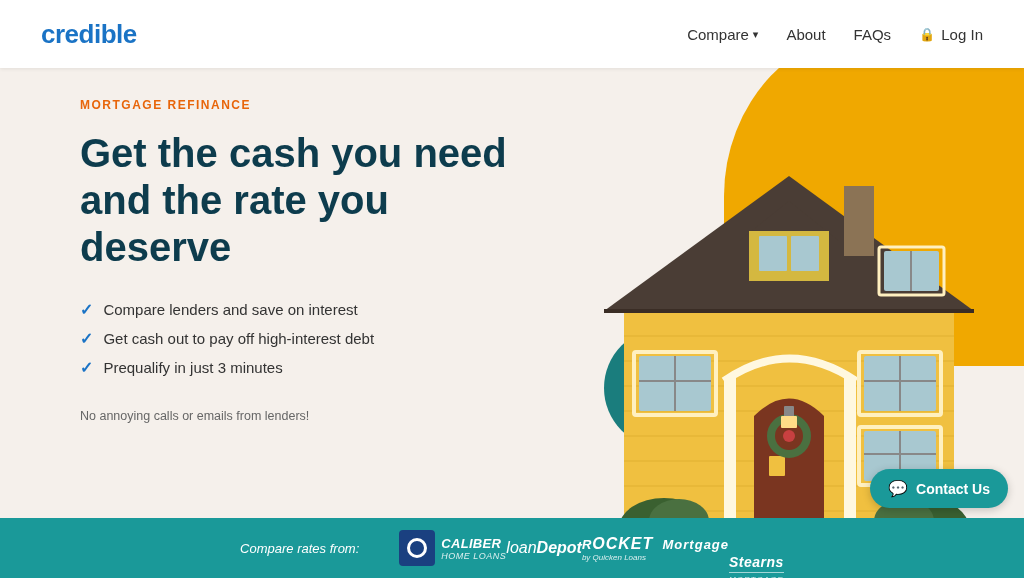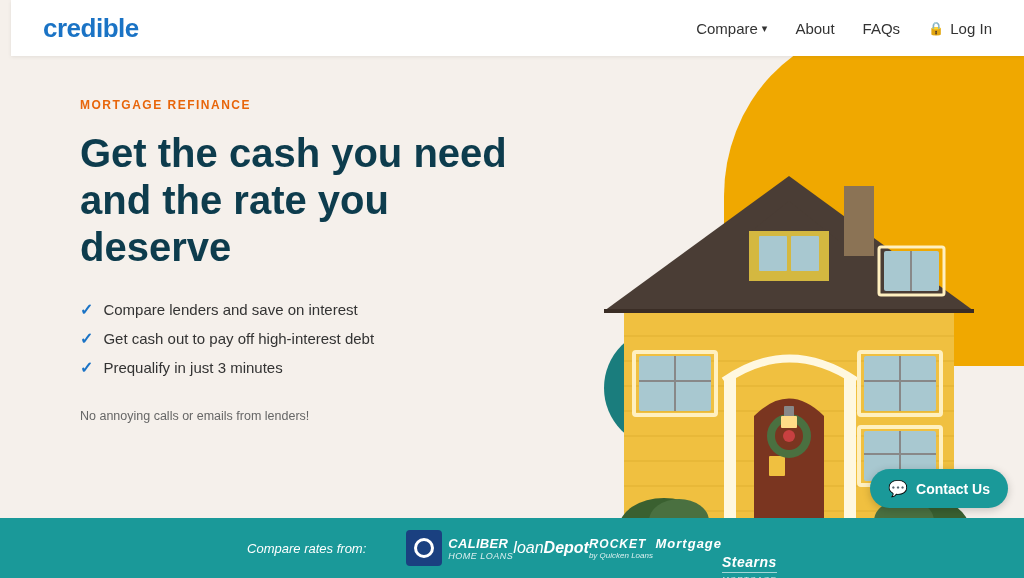--- a/index.html
+++ b/index.html
@@ -1,22 +1,22 @@
 <!DOCTYPE html>
 <html><head>
   <meta charset="utf-8">
   <style>
     * { margin: 0; padding: 0; box-sizing: border-box; }
     body { font-family: -apple-system, BlinkMacSystemFont, 'Segoe UI', sans-serif; width: 1024px; height: 578px; overflow: hidden; background: #f5f0eb; }
 
     
     nav {
-      position: absolute; top: 0; left: 11px; right: 0; height: 56px;
+      position: absolute; top: 0; left: 0; right: 0; height: 68px;
       background: #fff; display: flex; align-items: center; justify-content: space-between;
-      padding: 0 32px; box-shadow: 0 1px 4px rgba(0,0,0,0.08); z-index: 10;
+      padding: 0 41px; box-shadow: 0 1px 4px rgba(0,0,0,0.08); z-index: 10;
     }
     .logo { font-size: 26px; font-weight: 700; color: #1a73c5; letter-spacing: -0.5px; }
     .nav-links { display: flex; align-items: center; gap: 28px; }
     .nav-link { font-size: 15px; color: #333; text-decoration: none; cursor: pointer; display: flex; align-items: center; gap: 4px; }
     .nav-link-compare::after { content: '▾'; font-size: 11px; }
     .nav-login { display: flex; align-items: center; gap: 6px; }
     .lock-icon { font-size: 13px; }
 
     
     .main { position: absolute; top: 56px; left: 0; right: 0; bottom: 60px; background: #f5f0eb; overflow: hidden; }
@@ -76,21 +76,21 @@
     .compare-text { font-size: 13px; color: #fff; white-space: nowrap; }
     .lender-logos { display: flex; align-items: center; }
     .lender-logo { display: flex; align-items: center; gap: 6px; }
     .lender-name { font-size: 13px; font-weight: 700; color: #fff; letter-spacing: 0.3px; }
     .lender-sub { font-size: 9px; color: rgba(255,255,255,0.85); letter-spacing: 0.5px; text-transform: uppercase; }
     .caliber-box { text-align: left; }
     .loandepot-logo { font-size: 16px; color: #fff; font-weight: 300; }
     .loandepot-logo b { font-weight: 700; }
     .rocket-logo { display: flex; flex-direction: column; align-items: flex-start; }
     .rocket-top { font-size: 13px; font-weight: 800; color: #fff; letter-spacing: 1px; }
-    .rocket-top .small-r { font-size: 12px; }
+    .rocket-top .small-r { font-size: 16px; }
     .rocket-sub { font-size: 8px; color: rgba(255,255,255,0.85); }
     .stearns-logo { display: flex; flex-direction: column; }
     .stearns-top { font-size: 14px; font-weight: 700; color: #fff; letter-spacing: 0.5px; border-bottom: 1px solid rgba(255,255,255,0.6); padding-bottom: 2px; margin-top: 42px; }
     .stearns-sub { font-size: 8px; color: rgba(255,255,255,0.8); letter-spacing: 1px; text-transform: uppercase; margin-top: 2px; }
 
     
     .contact-btn {
       position: absolute; bottom: 70px; right: 16px; z-index: 20;
       background: #1a9999; color: #fff; border: none; border-radius: 24px;
       padding: 10px 18px; font-size: 14px; font-weight: 600; cursor: pointer;

